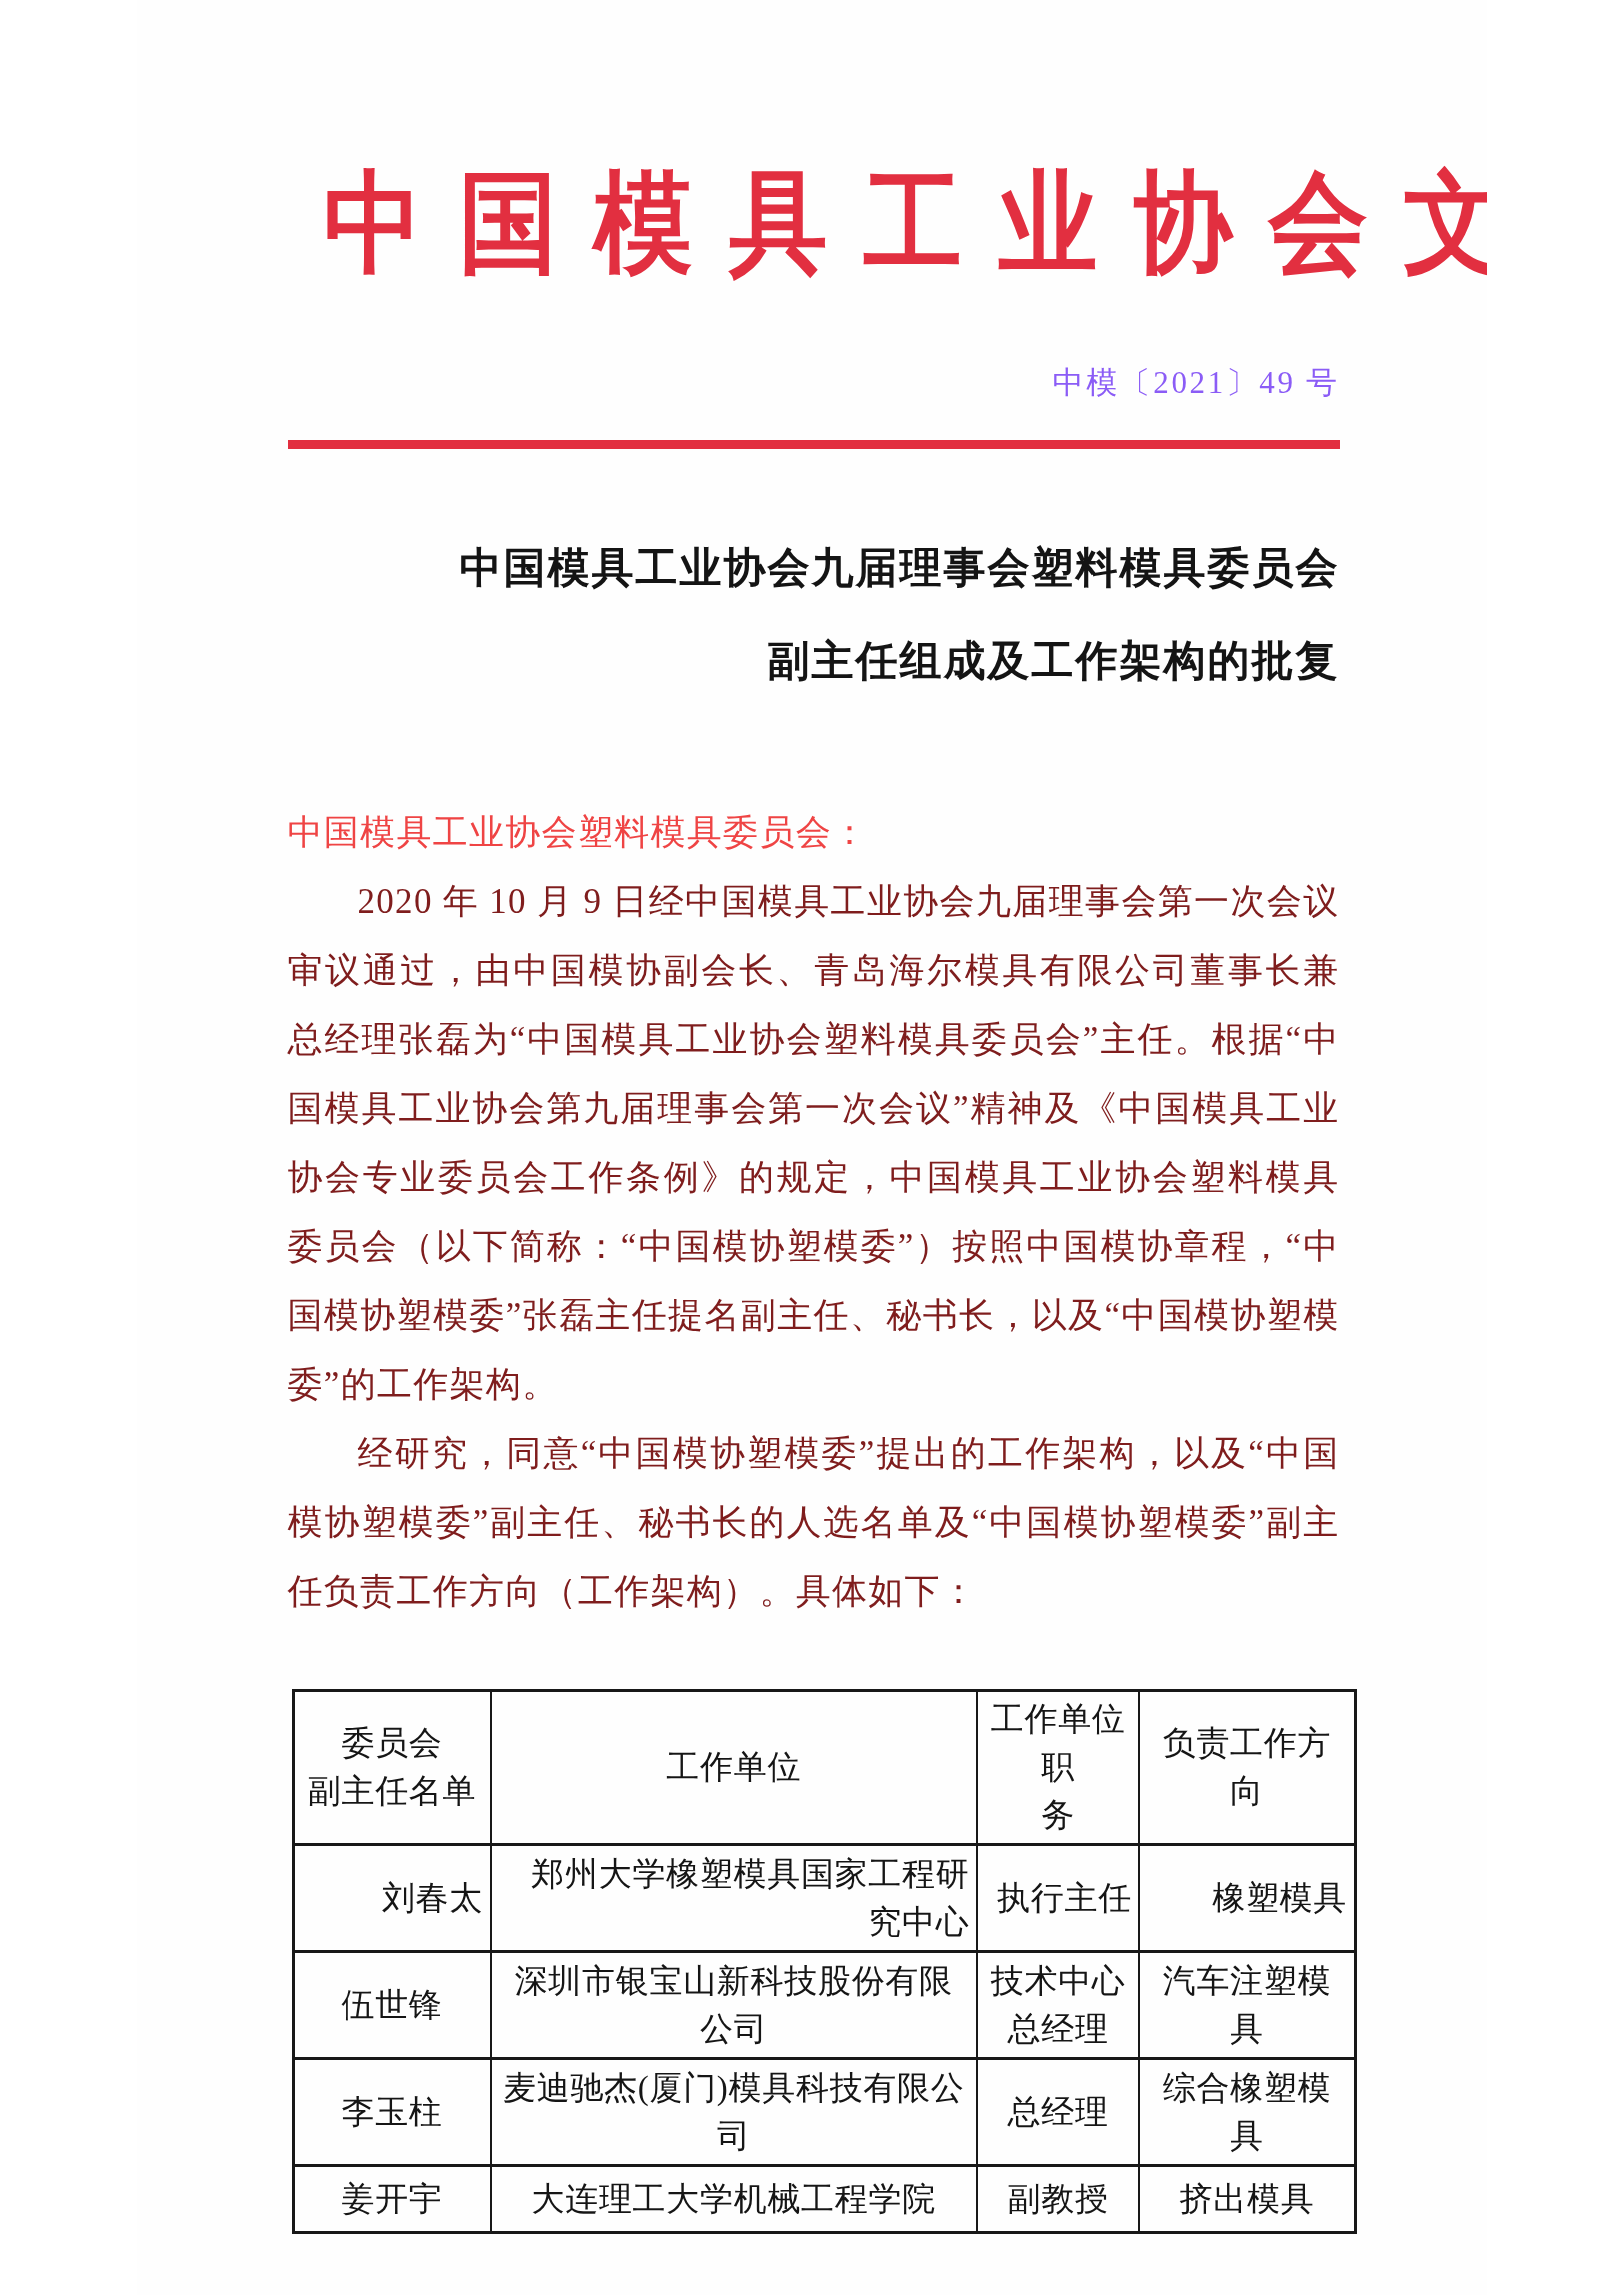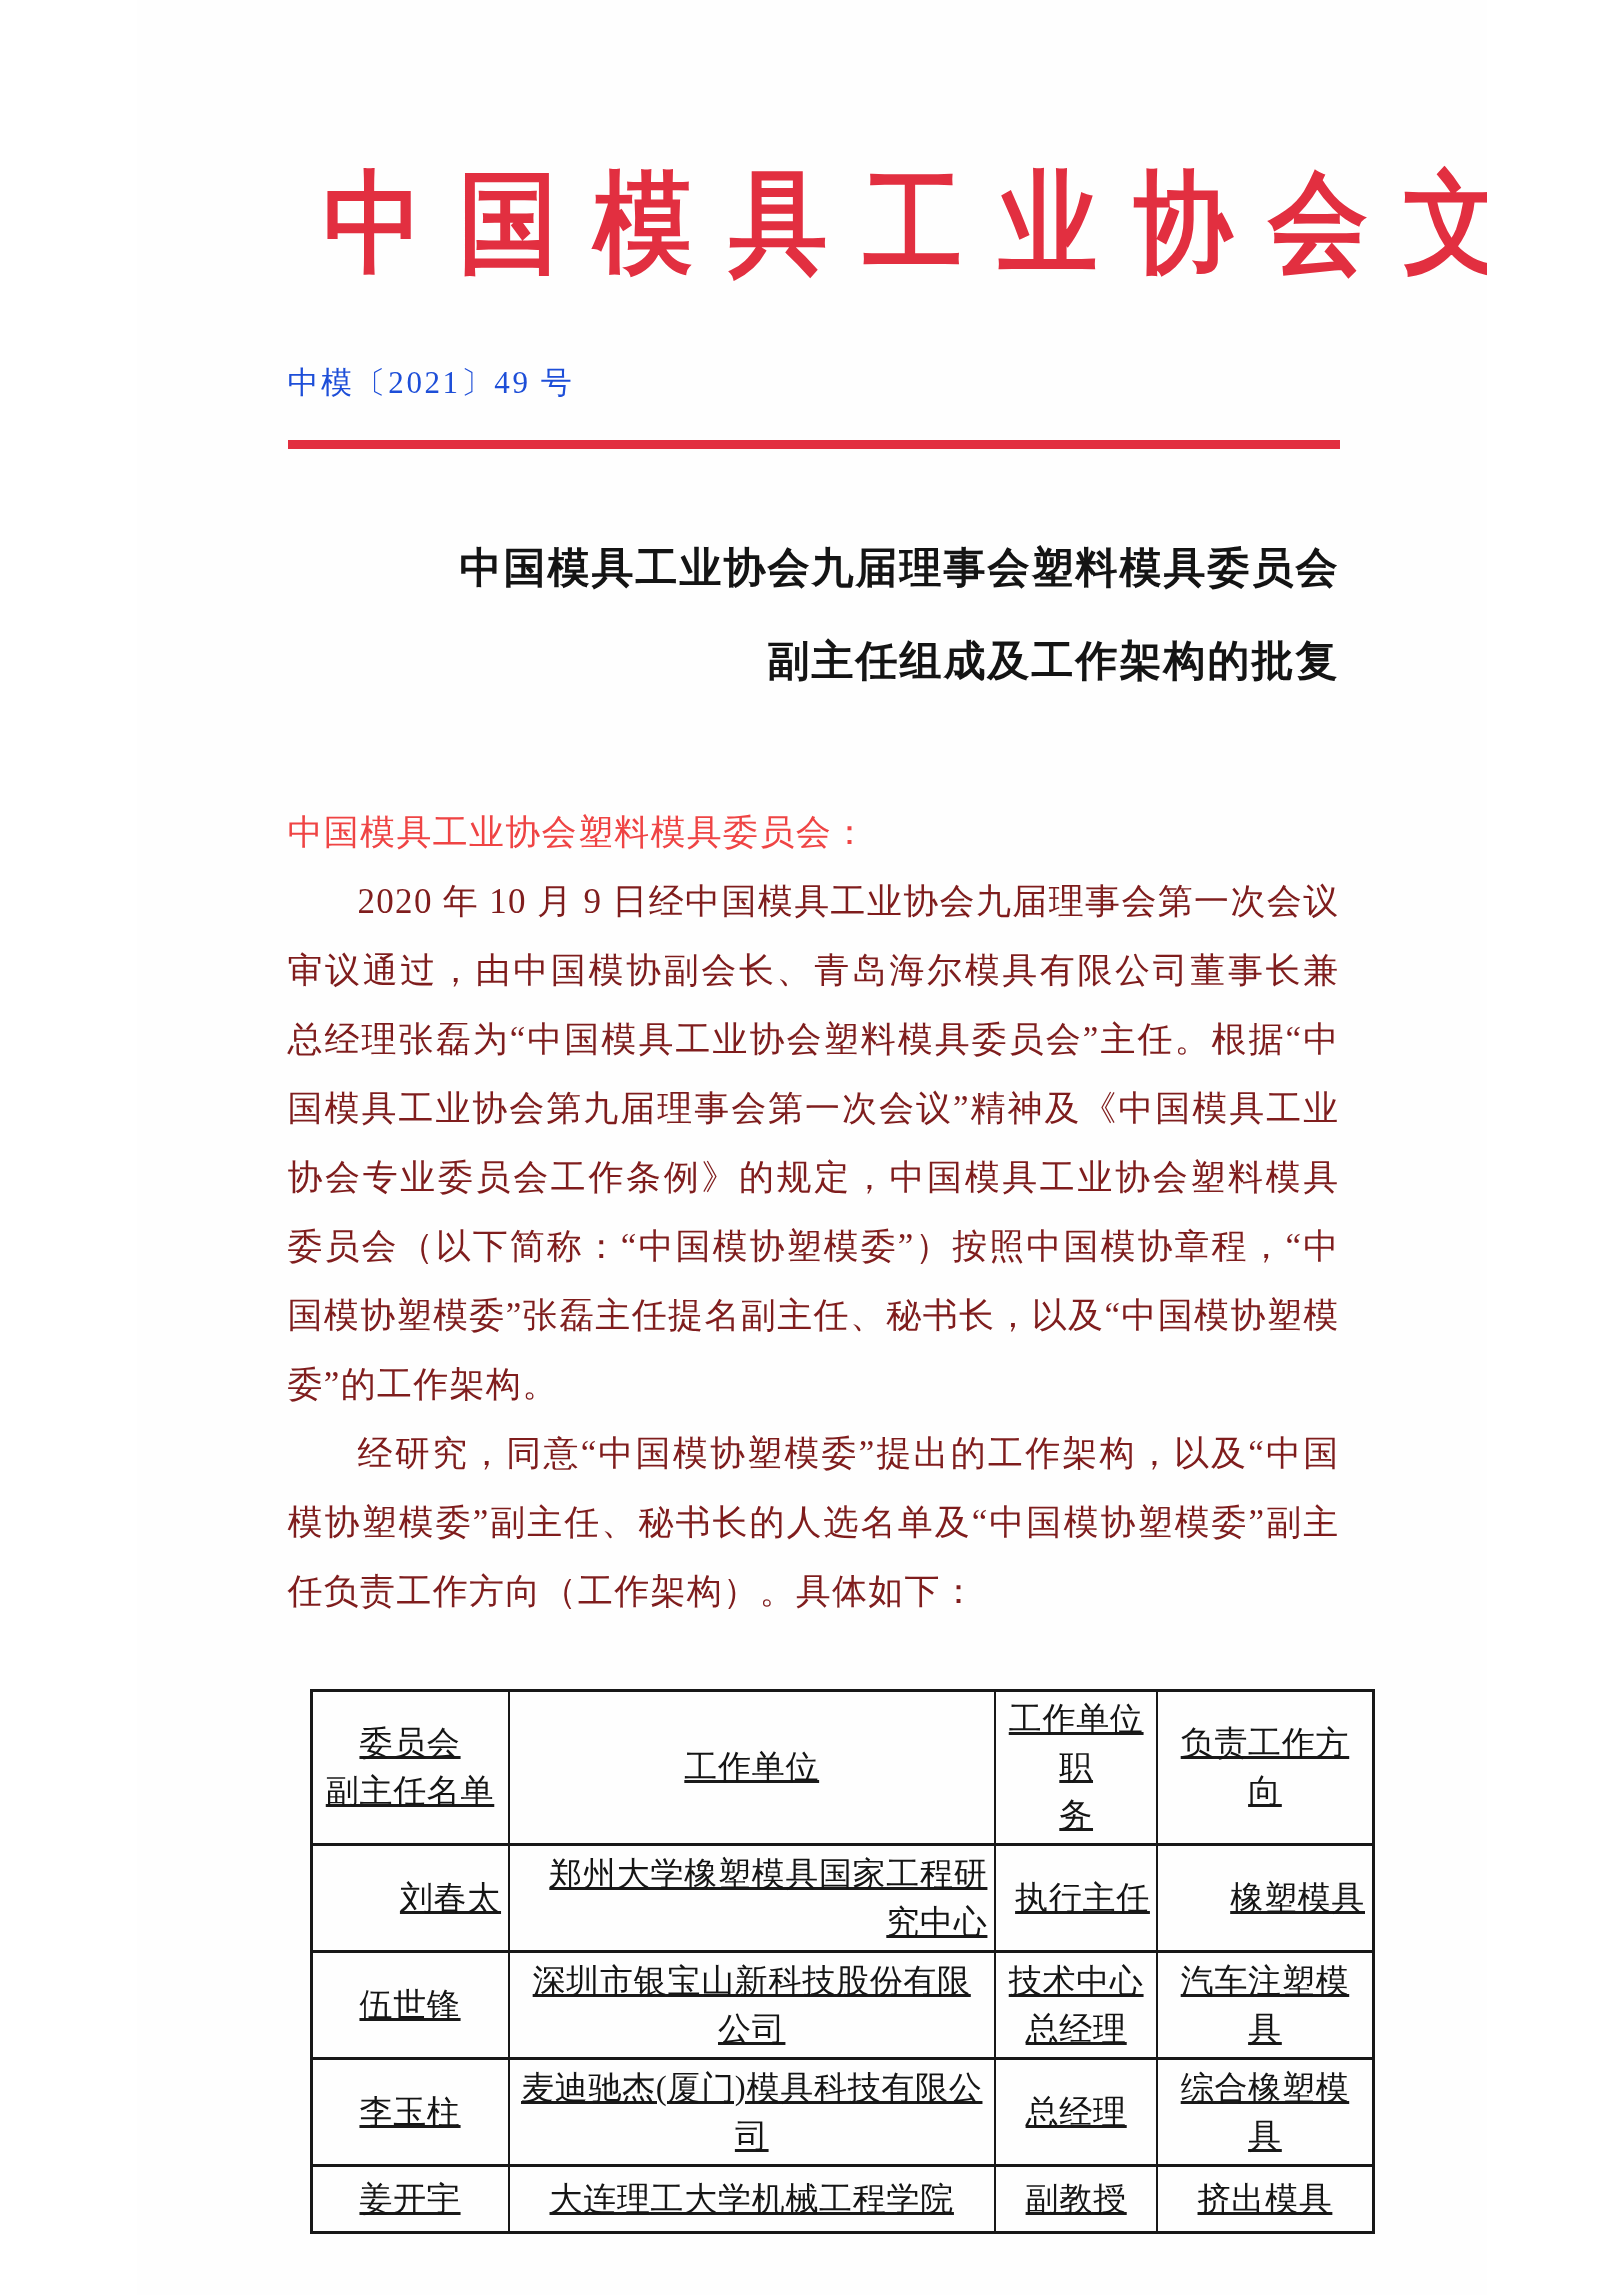--- a/index.html
+++ b/index.html
@@ -33,24 +33,24 @@
     text-indent: 36px; 
     color: #e22f40;
     transform: scaleY(1.12);
     transform-origin: center;
     white-space: nowrap;
   }
   .doc-number {
     margin-top: 80px;
     height: 39px;
     line-height: 39px;
-    text-align: left;
+    text-align: right;
     font-size: 31px;
     letter-spacing: 2.6px;
-    color: #1d4ed8;
+    color: #8b5cf6;
   }
   .red-rule {
     margin-top: 38px;
     height: 8.5px;
     background: #e22f40;
   }
 
   
   .doc-title {
     margin-top: 73px;
@@ -76,25 +76,24 @@
     line-height: 69px;
     letter-spacing: 1.3px;
     text-align: justify;
     text-indent: 2em;
     color: #7f1d1d;
   }
 
   
   table.committee {
     margin-top: 63px;
-    margin-left: 22px;
+    margin-left: 4px;
     width: calc(100% + 13px);
     border-collapse: collapse;
     table-layout: fixed;
-    text-decoration: underline;
   }
   table.committee col.c1 { width: 18.6%; }
   table.committee col.c2 { width: 45.8%; }
   table.committee col.c3 { width: 15.3%; }
   table.committee col.c4 { width: 20.3%; }
   table.committee th, table.committee td {
     border-left: 2px solid #181818;
     border-right: 2px solid #181818;
     border-top: 3.9px solid #181818;
     border-bottom: 3.9px solid #181818;

